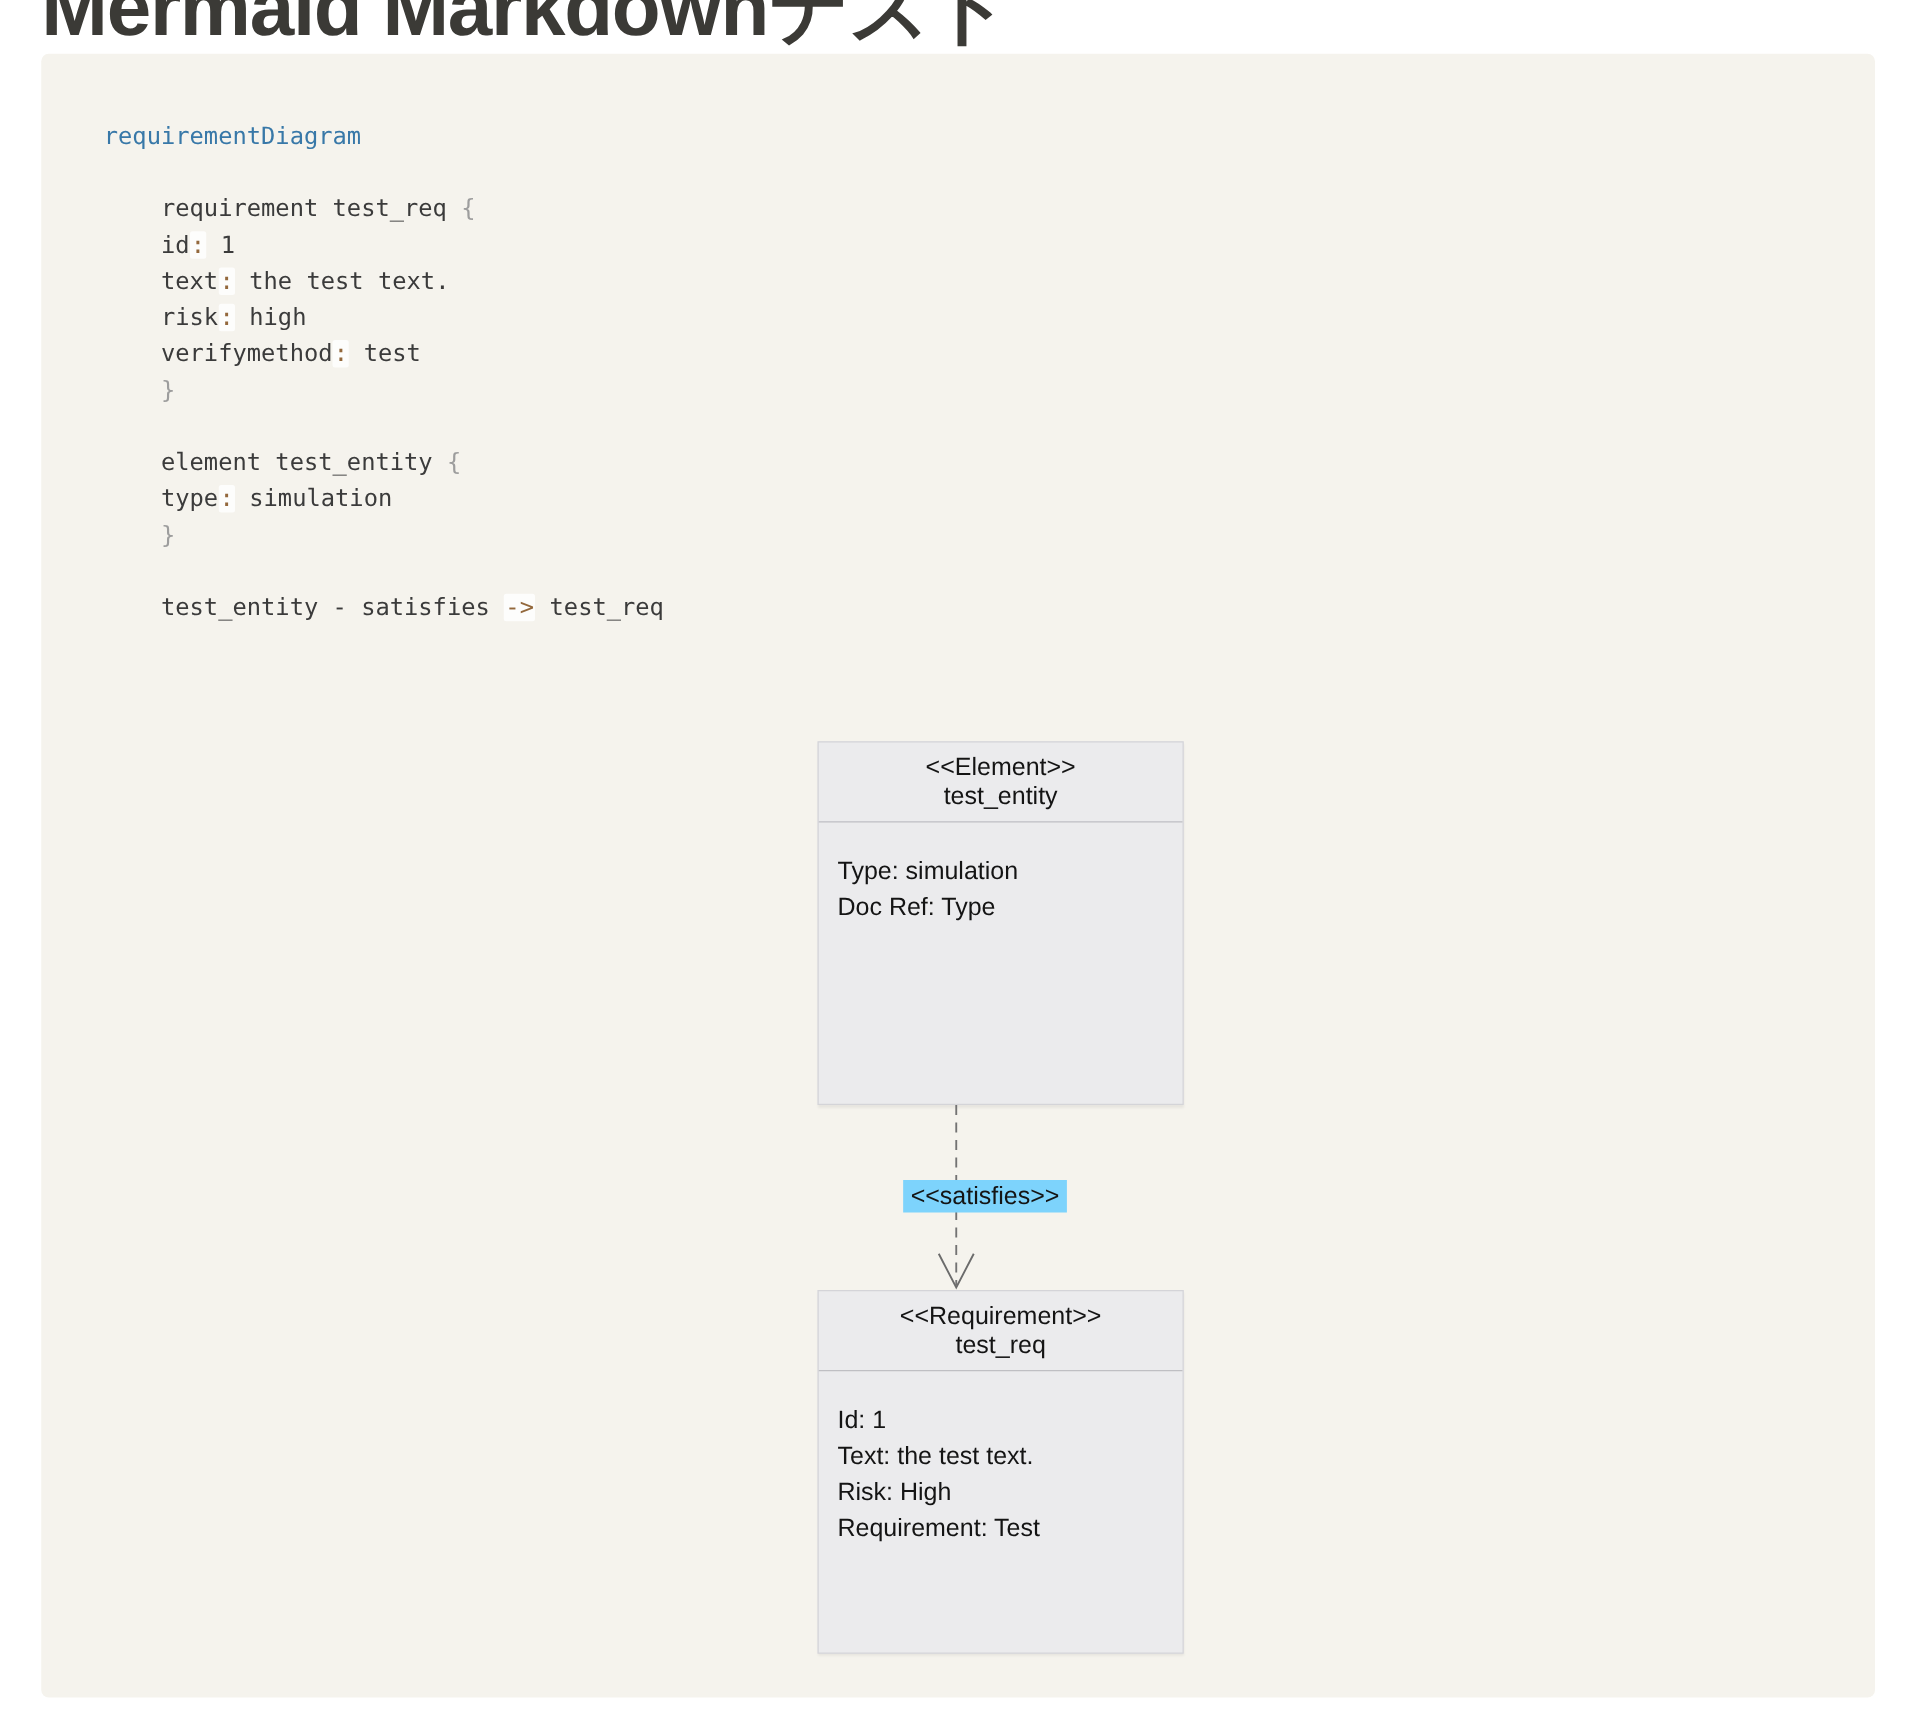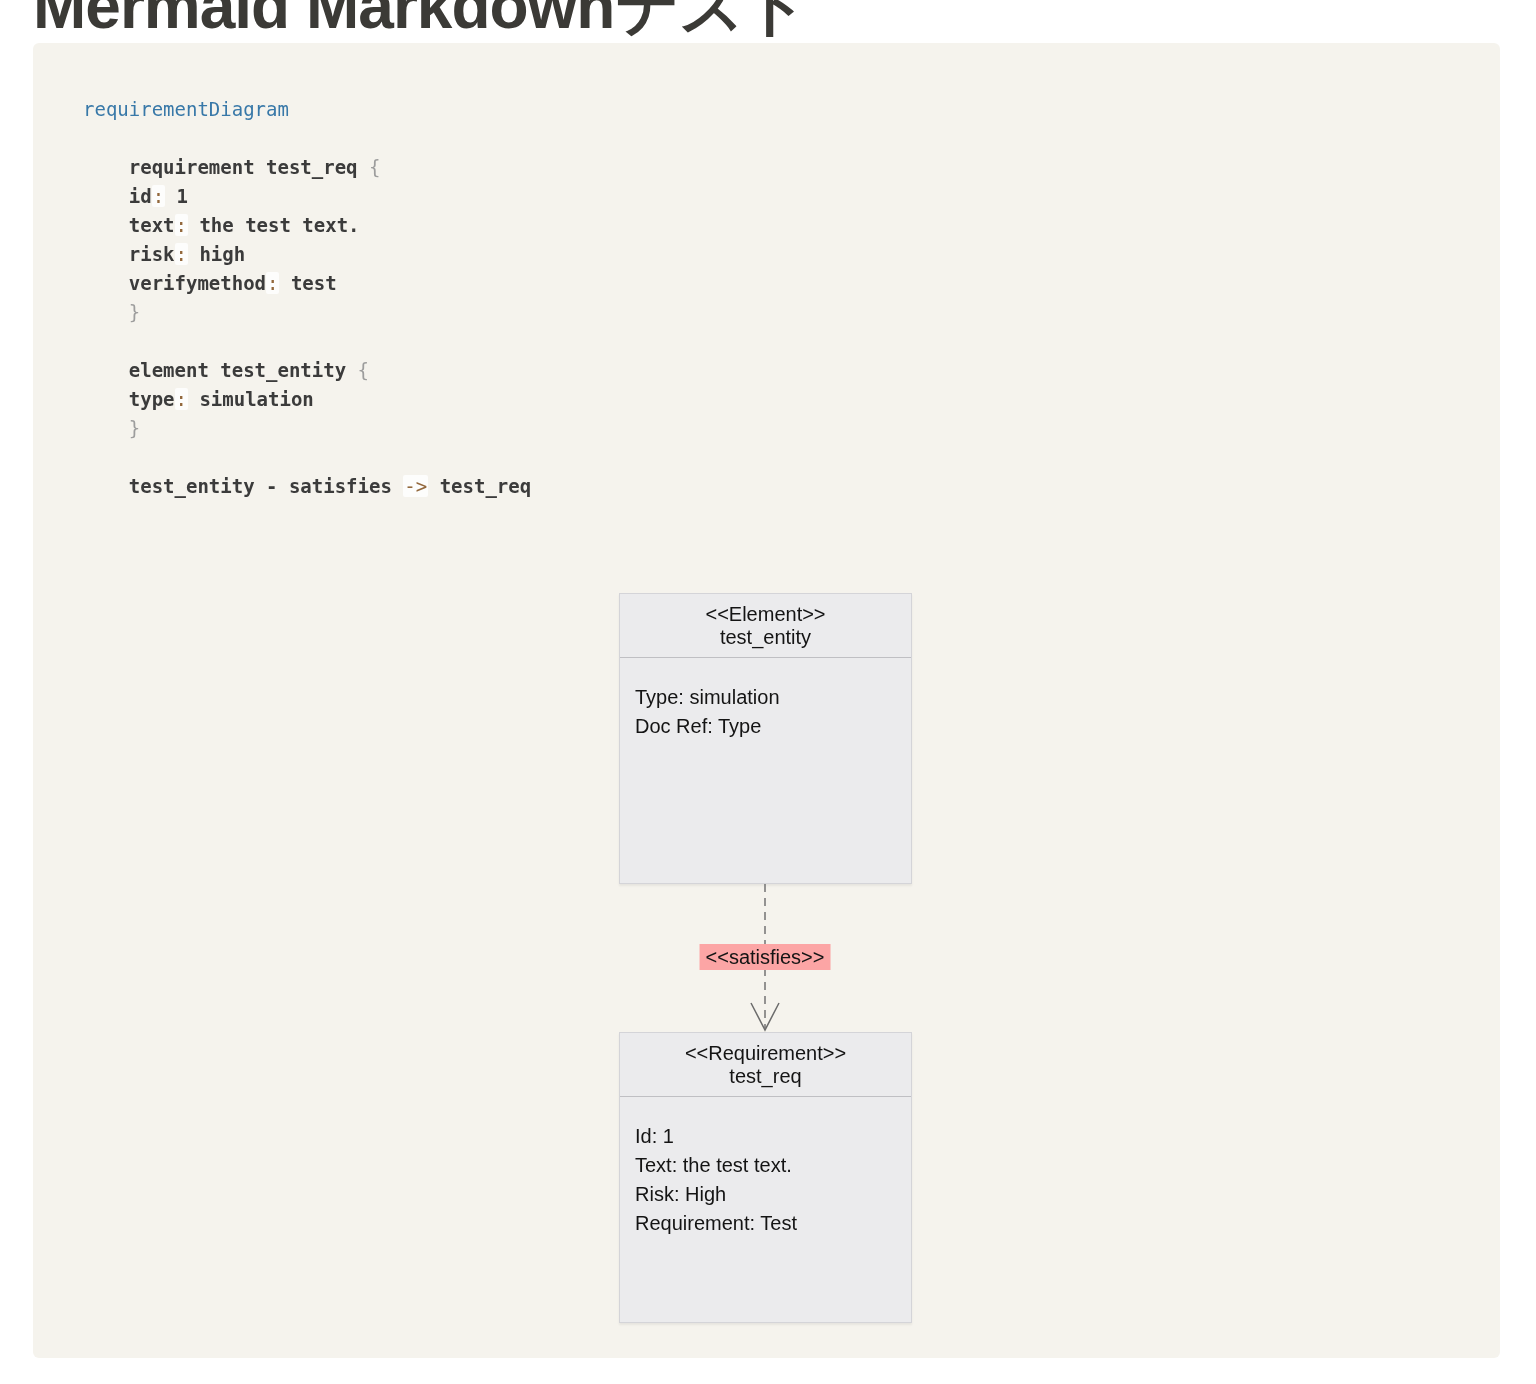--- a/index.html
+++ b/index.html
@@ -29,49 +29,50 @@
   }
 
   .code-listing{
     position:absolute;left:50px;top:52px;
     font-family:"DejaVu Sans Mono","Liberation Mono",monospace;
     font-size:19px;line-height:29px;color:var(--code-plain);
     white-space:pre;
   }
   .code-line{min-height:29px;}
   .tok-keyword{color:var(--code-keyword);}
-  .tok-plain{color:var(--code-plain);font-weight:bold;}
+  .tok-plain{color:var(--code-plain);}
   .tok-brace{color:var(--code-brace);}
   .tok-op{color:var(--code-operator);background:rgba(255,255,255,.8);border-radius:2px;padding:0 1px;}
 
   .diagram{position:absolute;left:0;top:0;width:100%;height:100%;}
 
   .node{
     position:absolute;width:293px;height:291px;
     background:var(--node-fill);
     border:1px solid var(--node-border);
     box-shadow:0 2px 2px rgba(0,0,0,.06);
     color:#141414;
+    margin-left:35px;
   }
   .node-element{left:586px;top:550px;}
   .node-requirement{left:586px;top:989px;}
   .node-header{
     height:64px;display:flex;flex-direction:column;align-items:center;justify-content:center;
     border-bottom:1px solid #bfbfc3;
     font-size:20px;line-height:23px;text-align:center;
   }
   .node-body{
     padding:25px 15px;font-size:20px;line-height:29px;text-align:left;
   }
 
   .edge-svg{position:absolute;left:716px;top:841px;width:32px;height:148px;overflow:visible;}
 
   .edge-label{
-    position:absolute;left:732px;top:914px;transform:translate(-50%,-50%);
-    background:#fca5a5;padding:1px 6px;
+    position:absolute;left:755px;top:914px;transform:translate(-50%,-50%);
+    background:#7dd3fc;padding:1px 6px;
     font-size:20px;line-height:24px;color:#141414;white-space:nowrap;
   }
 </style>
 </head>
 <body>
 
 <h1 class="page-title">Mermaid Markdownテスト</h1>
 
 <div class="content-card">
 

